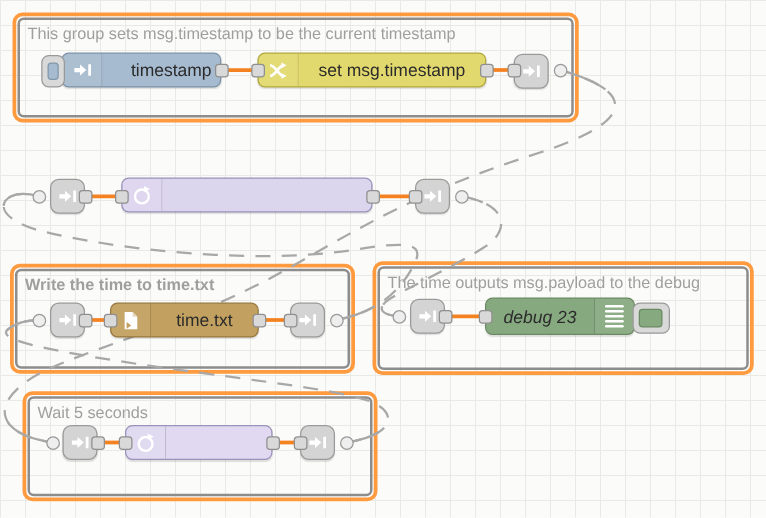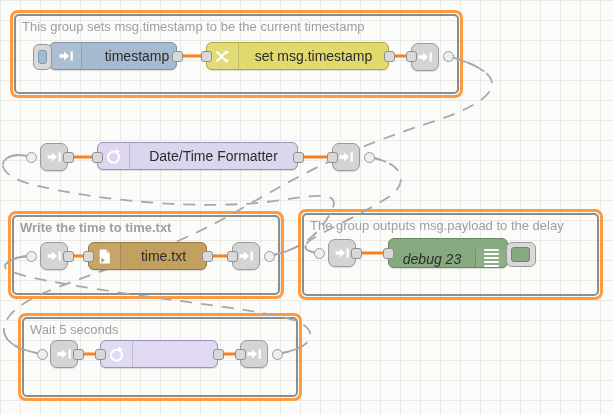--- a/index.html
+++ b/index.html
@@ -29,41 +29,41 @@
   .port{position:absolute;z-index:5;width:11px;height:11px;border-radius:3px;
         background:#d9d9d9;border:1px solid #8f8f8f;}
   .lport{position:absolute;z-index:5;width:11px;height:11px;border-radius:50%;
         background:#eeeeee;border:1.5px solid #9a9a9a;}
   .btn{position:absolute;z-index:5;background:#d9d9d9;border:1.5px solid #999;border-radius:6px;}
   .btn .inner{position:absolute;border-radius:3px;}
   .inject{background:#a6bbcf;border:1px solid #7e93a7;}
   .change{background:#e2d96e;border:1px solid #b3a83c;}
   .moment{background:#dcd5ee;border:1px solid #9a92bb;}
   .filenode{background:#c2a05f;border:1px solid #97793f;}
-  .debug{background:#87a980;border:1px solid #6b8a63;align-items:flex-end;}
+  .debug{background:#87a980;border:1px solid #6b8a63;}
   .delay{background:#e0d9f1;border:1px solid #9a92bb;}
   .dbg-lines{display:flex;flex-direction:column;gap:2px;}
   .dbg-lines i{display:block;width:15px;height:2px;background:#fff;border-radius:1px;}
 </style>
 </head>
 <body>
 
 <div class="canvas">
 
   <div class="group" style="left:10px;top:10px;width:453px;height:88px;">
     <div class="group-inner"></div>
     <div class="group-label">This group sets msg.timestamp to be the current timestamp</div>
   </div>
   <div class="group" style="left:8px;top:211px;width:276px;height:88px;font-weight:bold;">
     <div class="group-inner"></div>
     <div class="group-label">Write the time to time.txt</div>
   </div>
   <div class="group" style="left:298px;top:209px;width:305px;height:91px;">
     <div class="group-inner"></div>
-    <div class="group-label">The group outputs msg.payload to the delay</div>
+    <div class="group-label">The time outputs msg.payload to the debug</div>
   </div>
   <div class="group" style="left:18px;top:313px;width:284px;height:88px;">
     <div class="group-inner"></div>
     <div class="group-label">Wait 5 seconds</div>
   </div>
 
   <svg class="wirelayer" width="613" height="414" viewBox="0 0 613 414">
 
     <g stroke="#f58220" stroke-width="3" fill="none">
       <path d="M177,56 H206"></path>
@@ -125,21 +125,20 @@
         <rect x="12.6" y="3.4" width="2.2" height="9.2" fill="#fff"></rect>
       </svg>
   </div>
   <div class="node moment" style="left:97px;top:142px;width:201px;height:28px;">
     <span class="icon-region">
       <svg width="17" height="17" viewBox="0 0 16 16" fill="none">
           <circle cx="8" cy="8.6" r="5.2" stroke="#fff" stroke-width="1.8"></circle>
           <path d="M9.5 0.8 L14 3 L10 5.4 z" fill="#fff"></path>
         </svg>
     </span>
-    <span class="nlabel">Date/Time Formatter</span>
   </div>
   <div class="linknode" style="left:332px;top:143px;">
     <svg width="16" height="16" viewBox="0 0 16 16">
         <path d="M1.5 6.3 h4.5 V3.6 l5 4.4 -5 4.4 V9.7 H1.5 z" fill="#fff"></path>
         <rect x="12.6" y="3.4" width="2.2" height="9.2" fill="#fff"></rect>
       </svg>
   </div>
 
   <div class="linknode" style="left:40px;top:242px;">
     <svg width="16" height="16" viewBox="0 0 16 16">

